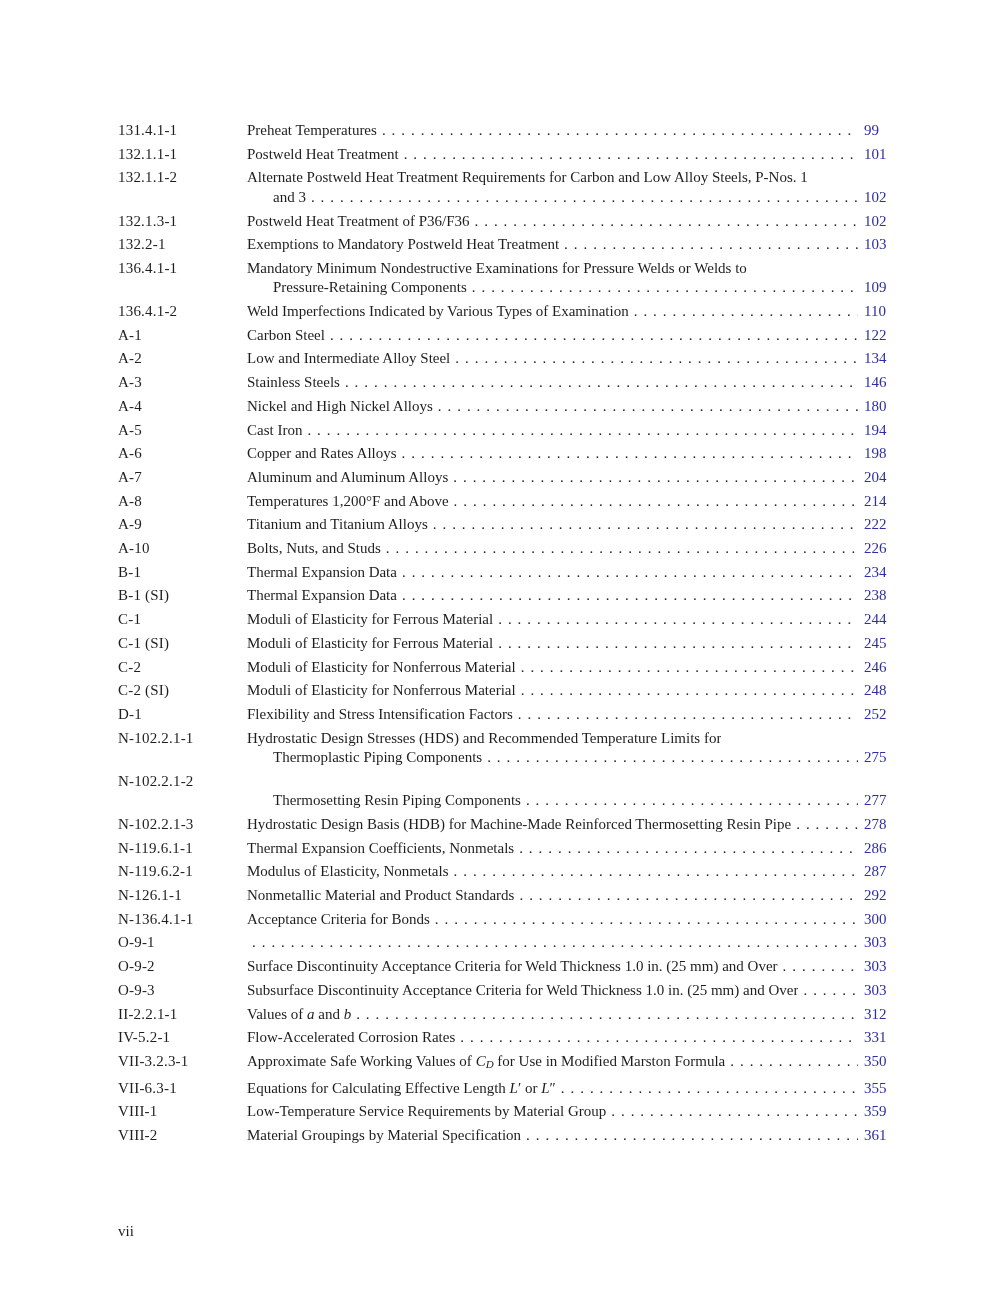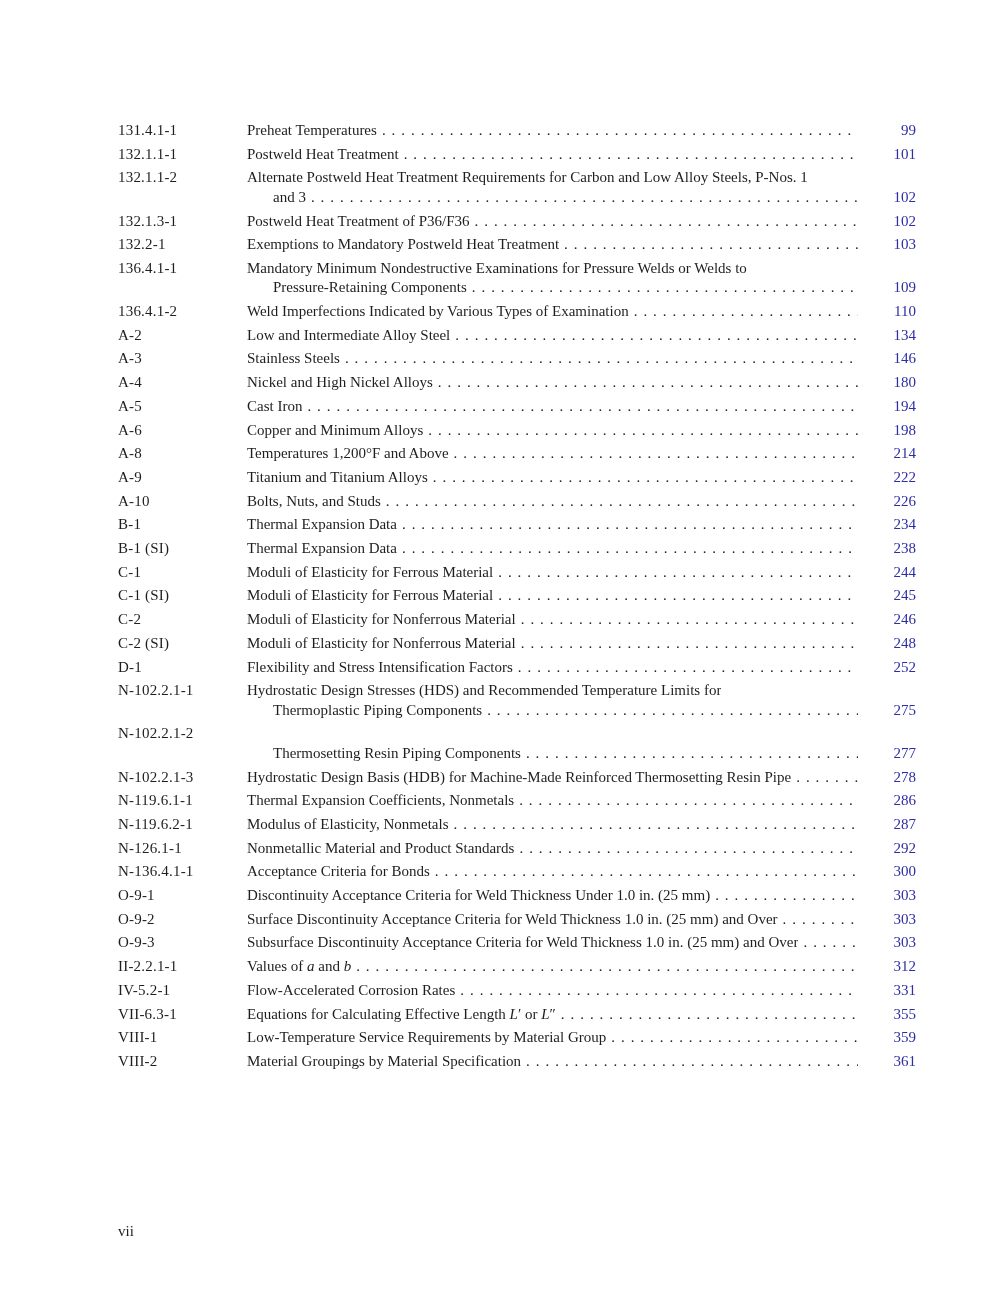--- a/index.html
+++ b/index.html
@@ -52,21 +52,21 @@
     overflow: hidden;
     margin-left: 5px;
     margin-right: 6px;
   }
   .dots::after {
     letter-spacing: 1.1px;
     content: ". . . . . . . . . . . . . . . . . . . . . . . . . . . . . . . . . . . . . . . . . . . . . . . . . . . . . . . . . . . . . . . . . . . . . . . . . . . . . . . . . . . . . . . . . .";
   }
   .pagenum {
     flex: 0 0 52px;
-    text-align: right;
+    text-align: left;
     color: var(--link-color, #2d2da5);
     cursor: pointer;
   }
   .footer {
     position: absolute;
     top: 1222px;
     left: 118px;
     width: 798px;
     text-align: left;
     font-size: 15px;
@@ -155,20 +155,29 @@
   <div class="entry">
     <div class="line line1">
       <span class="label">136.4.1-2</span>
       <span class="title">Weld Imperfections Indicated by Various Types of Examination</span>
       <span class="dots"></span>
       <span class="pagenum">110</span>
     </div>
 
   </div>
 
+  <div class="entry">
+    <div class="line line1">
+      <span class="label">A-1</span>
+      <span class="title">Carbon Steel</span>
+      <span class="dots"></span>
+      <span class="pagenum">122</span>
+    </div>
+
+  </div>
 
   <div class="entry">
     <div class="line line1">
       <span class="label">A-2</span>
       <span class="title">Low and Intermediate Alloy Steel</span>
       <span class="dots"></span>
       <span class="pagenum">134</span>
     </div>
 
   </div>
@@ -199,27 +208,36 @@
       <span class="title">Cast Iron</span>
       <span class="dots"></span>
       <span class="pagenum">194</span>
     </div>
 
   </div>
 
   <div class="entry">
     <div class="line line1">
       <span class="label">A-6</span>
-      <span class="title">Copper and Minimum Alloys</span>
+      <span class="title">Copper and Rates Alloys</span>
       <span class="dots"></span>
       <span class="pagenum">198</span>
     </div>
 
   </div>
 
+  <div class="entry">
+    <div class="line line1">
+      <span class="label">A-7</span>
+      <span class="title">Aluminum and Aluminum Alloys</span>
+      <span class="dots"></span>
+      <span class="pagenum">204</span>
+    </div>
+
+  </div>
 
   <div class="entry">
     <div class="line line1">
       <span class="label">A-8</span>
       <span class="title">Temperatures 1,200°F and Above</span>
       <span class="dots"></span>
       <span class="pagenum">214</span>
     </div>
 
   </div>
@@ -389,21 +407,20 @@
       <span class="title">Acceptance Criteria for Bonds</span>
       <span class="dots"></span>
       <span class="pagenum">300</span>
     </div>
 
   </div>
 
   <div class="entry">
     <div class="line line1">
       <span class="label">O-9-1</span>
-      <span class="title">Discontinuity Acceptance Criteria for Weld Thickness Under 1.0 in. (25 mm)</span>
       <span class="dots"></span>
       <span class="pagenum">303</span>
     </div>
 
   </div>
 
   <div class="entry">
     <div class="line line1">
       <span class="label">O-9-2</span>
       <span class="title">Surface Discontinuity Acceptance Criteria for Weld Thickness 1.0 in. (25 mm) and Over</span>
@@ -436,20 +453,29 @@
   <div class="entry">
     <div class="line line1">
       <span class="label">IV-5.2-1</span>
       <span class="title">Flow-Accelerated Corrosion Rates</span>
       <span class="dots"></span>
       <span class="pagenum">331</span>
     </div>
 
   </div>
 
+  <div class="entry">
+    <div class="line line1">
+      <span class="label">VII-3.2.3-1</span>
+      <span class="title">Approximate Safe Working Values of <i>C<sub>D</sub></i> for Use in Modified Marston Formula</span>
+      <span class="dots"></span>
+      <span class="pagenum">350</span>
+    </div>
+
+  </div>
 
   <div class="entry">
     <div class="line line1">
       <span class="label">VII-6.3-1</span>
       <span class="title">Equations for Calculating Effective Length <i>L</i>′ or <i>L</i>″</span>
       <span class="dots"></span>
       <span class="pagenum">355</span>
     </div>
 
   </div>

